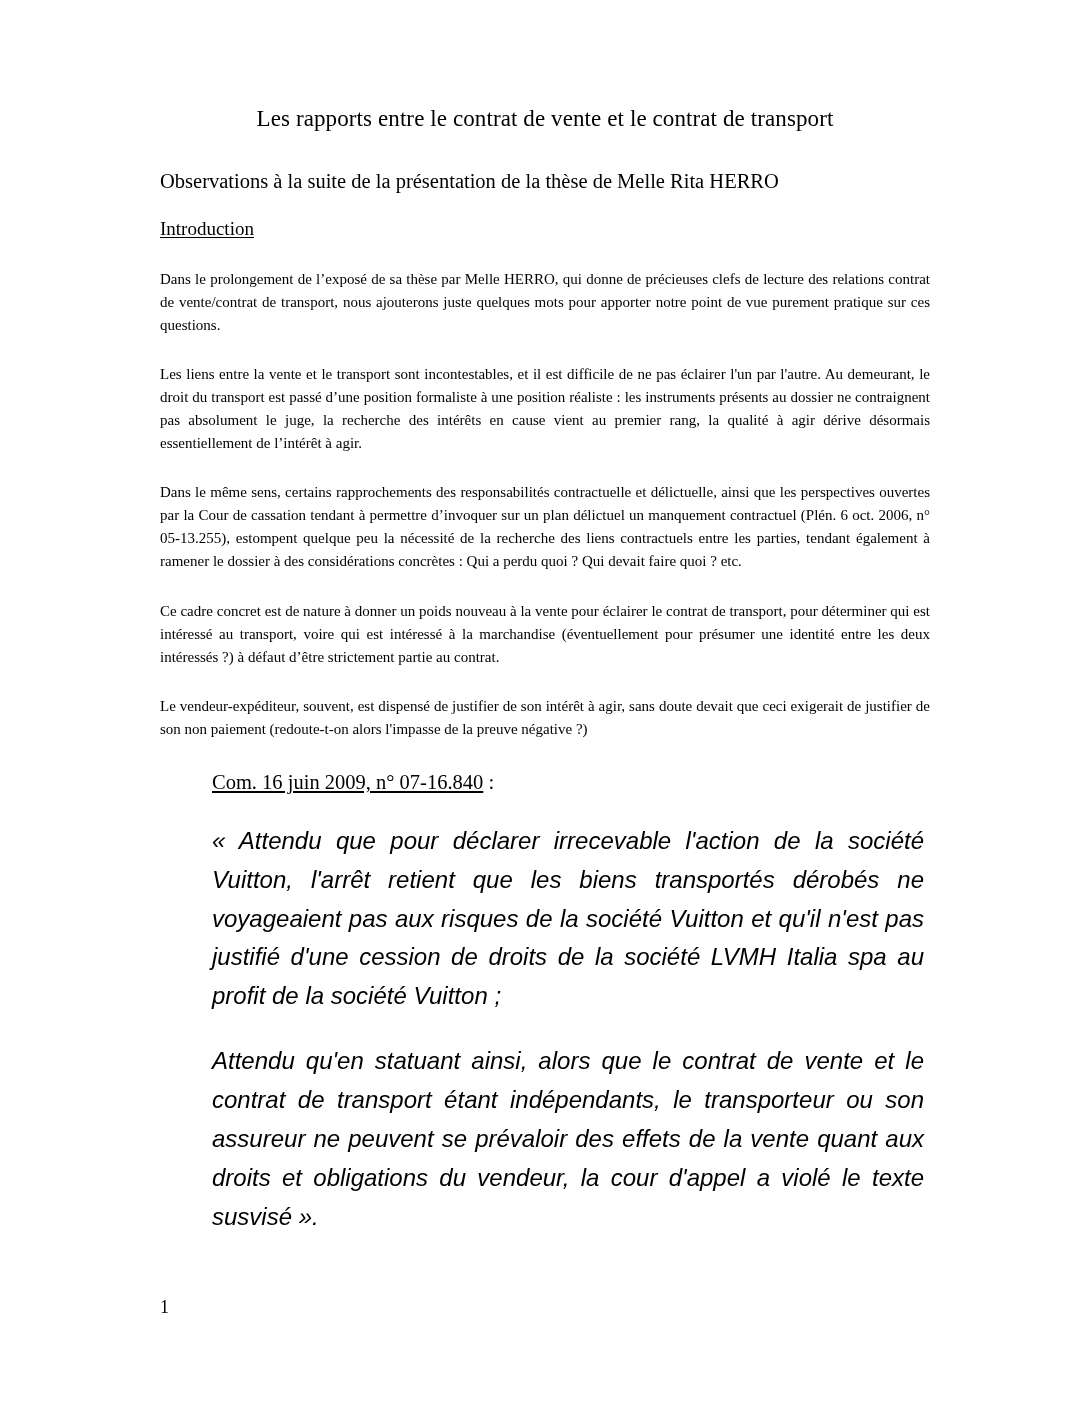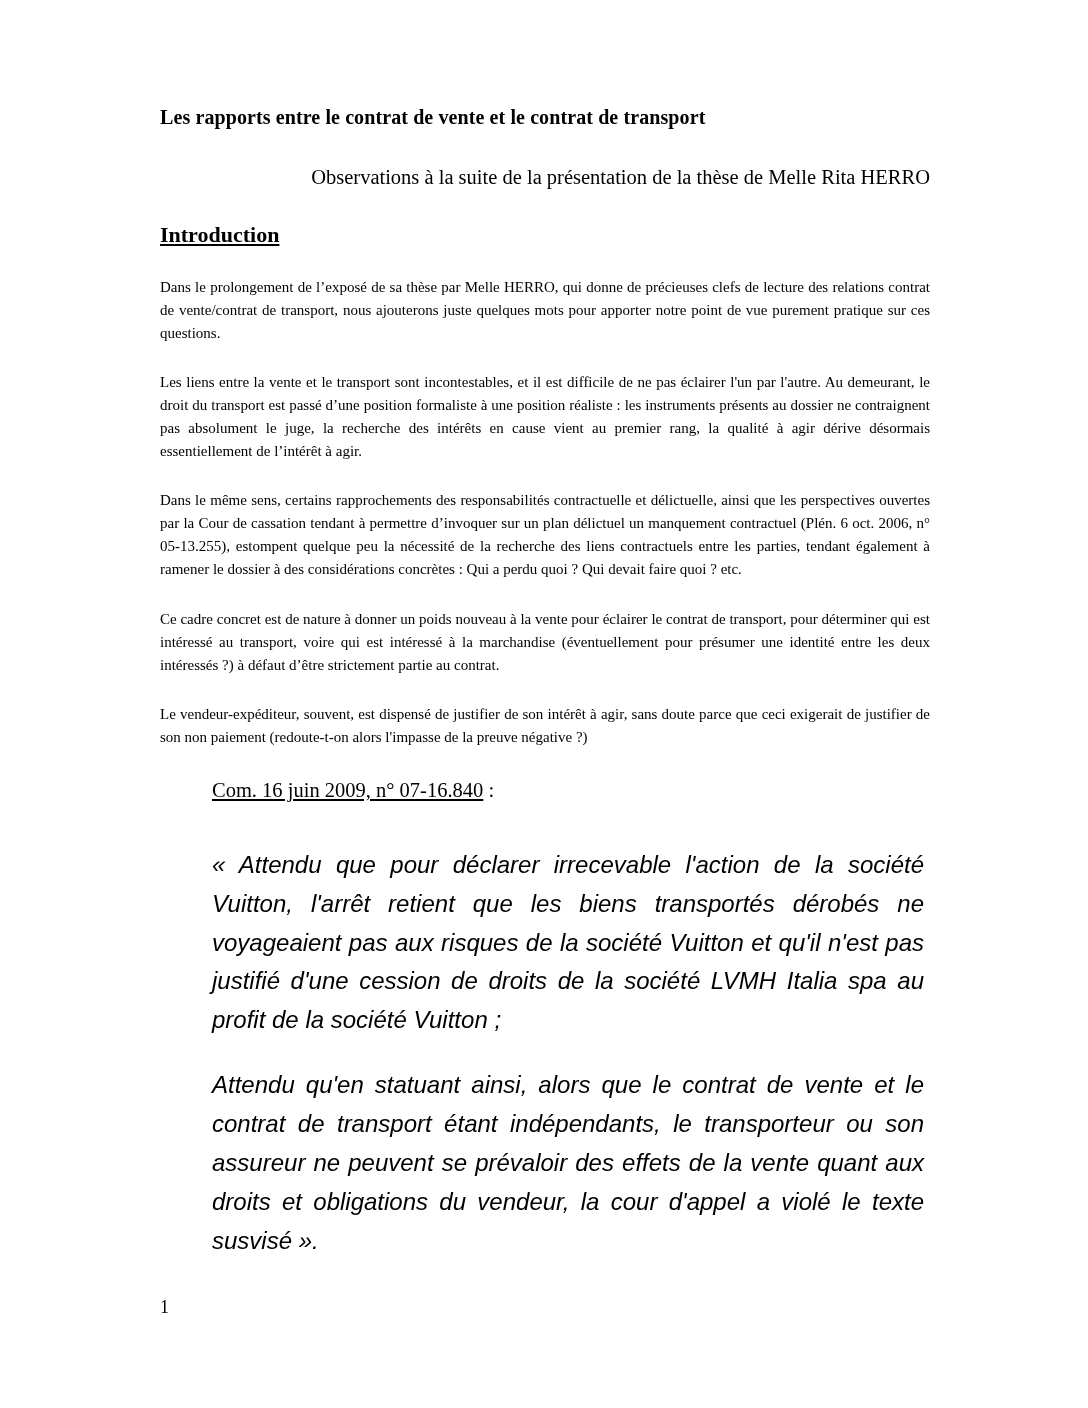--- a/index.html
+++ b/index.html
@@ -29,42 +29,43 @@
 
   
   .content {
     position: absolute;
     left: 160px;
     top: 104px;
     width: 770px;
   }
 
   .doc-title {
-    font-size: 20px;
-    font-weight: bold;
+    font-size: 23px;
+    font-weight: normal;
+    text-align: center;
     line-height: 1.32;
     letter-spacing: 0.1px;
     margin: 0 0 32px 0;
     padding: 0;
   }
 
   .subtitle-block {
     font-size: 20.5px;
     line-height: 1.52;
-    text-align: right;
-    margin: 0 0 28px 0;
+    text-align: left;
+    margin: 0 0 20px 0;
   }
   .subtitle-block .line {
     display: block;
     white-space: nowrap;
   }
 
   .section-heading {
-    font-size: 22px;
-    font-weight: bold;
+    font-size: 19px;
+    font-weight: normal;
     text-decoration: underline;
     text-underline-offset: 2px;
     margin: 0 0 28px 0;
     display: block;
   }
   .section-heading .label {
     display: inline;
   }
 
   p.body-par {
@@ -74,21 +75,21 @@
     text-justify: inter-word;
     margin: 0 0 26px 0;
     padding: 0;
     hyphens: none;
   }
   p.body-par:last-child {
     margin-bottom: 0;
   }
 
   .citation {
-    margin: 6px 0 40px 52px;
+    margin: 6px 0 24px 52px;
     font-size: 20.5px;
     line-height: 1.5;
   }
   .citation .cite-ref {
     text-decoration: underline;
     text-underline-offset: 2px;
   }
   .citation .cite-colon {
     text-decoration: none;
   }
@@ -138,21 +139,21 @@
     </div>
 
     <p class="body-par">Dans le prolongement de l’exposé de sa thèse par Melle HERRO, qui donne de précieuses clefs de lecture des relations contrat de vente/contrat de transport, nous ajouterons juste quelques mots pour apporter notre point de vue purement pratique sur ces questions.</p>
 
     <p class="body-par">Les liens entre la vente et le transport sont incontestables, et il est difficile de ne pas éclairer l'un par l'autre. Au demeurant, le droit du transport est passé d’une position formaliste à une position réaliste : les instruments présents au dossier ne contraignent pas absolument le juge, la recherche des intérêts en cause vient au premier rang, la qualité à agir dérive désormais essentiellement de l’intérêt à agir.</p>
 
     <p class="body-par">Dans le même sens, certains rapprochements des responsabilités contractuelle et délictuelle, ainsi que les perspectives ouvertes par la Cour de cassation tendant à permettre d’invoquer sur un plan délictuel un manquement contractuel (Plén. 6 oct. 2006, n° 05-13.255), estompent quelque peu la nécessité de la recherche des liens contractuels entre les parties, tendant également à ramener le dossier à des considérations concrètes : Qui a perdu quoi ? Qui devait faire quoi ? etc.</p>
 
     <p class="body-par">Ce cadre concret est de nature à donner un poids nouveau à la vente pour éclairer le contrat de transport, pour déterminer qui est intéressé au transport, voire qui est intéressé à la marchandise (éventuellement pour présumer une identité entre les deux intéressés ?) à défaut d’être strictement partie au contrat.</p>
 
-    <p class="body-par">Le vendeur-expéditeur, souvent, est dispensé de justifier de son intérêt à agir, sans doute parce que ceci exigerait de justifier de son non paiement (redoute-t-on alors l'impasse de la preuve négative ?)</p>
+    <p class="body-par">Le vendeur-expéditeur, souvent, est dispensé de justifier de son intérêt à agir, sans doute devait que ceci exigerait de justifier de son non paiement (redoute-t-on alors l'impasse de la preuve négative ?)</p>
 
     <div class="citation">
       <span class="cite-ref">Com. 16 juin 2009, n° 07-16.840</span><span class="cite-colon"> :</span>
     </div>
 
     <div class="quote-block">
       <p class="quote-par">« Attendu que pour déclarer irrecevable l'action de la société Vuitton, l'arrêt retient que les biens transportés dérobés ne voyageaient pas aux risques de la société Vuitton et qu'il n'est pas justifié d'une cession de droits de la société LVMH Italia spa au profit de la société Vuitton ;</p>
       <p class="quote-par">Attendu qu'en statuant ainsi, alors que le contrat de vente et le contrat de transport étant indépendants, le transporteur ou son assureur ne peuvent se prévaloir des effets de la vente quant aux droits et obligations du vendeur, la cour d'appel a violé le texte susvisé ».</p>
     </div>
 

